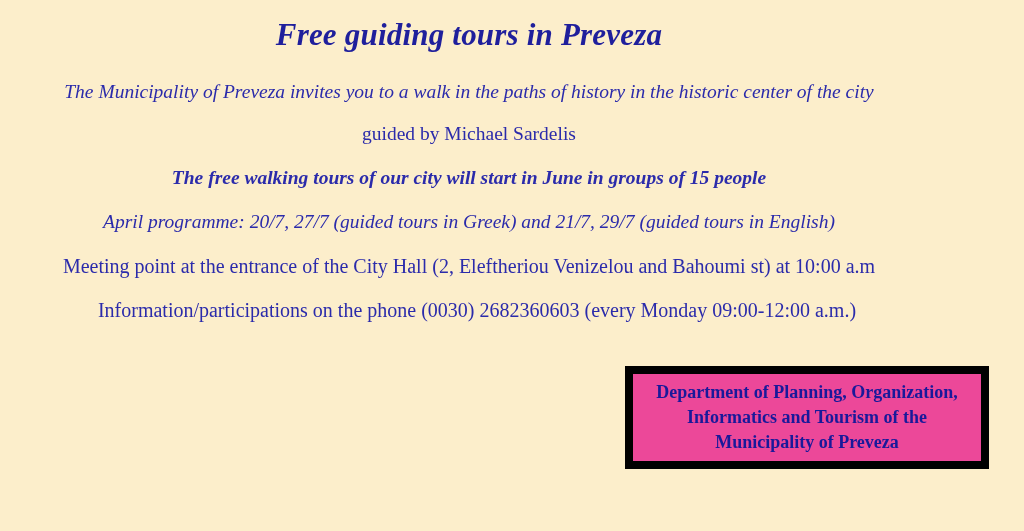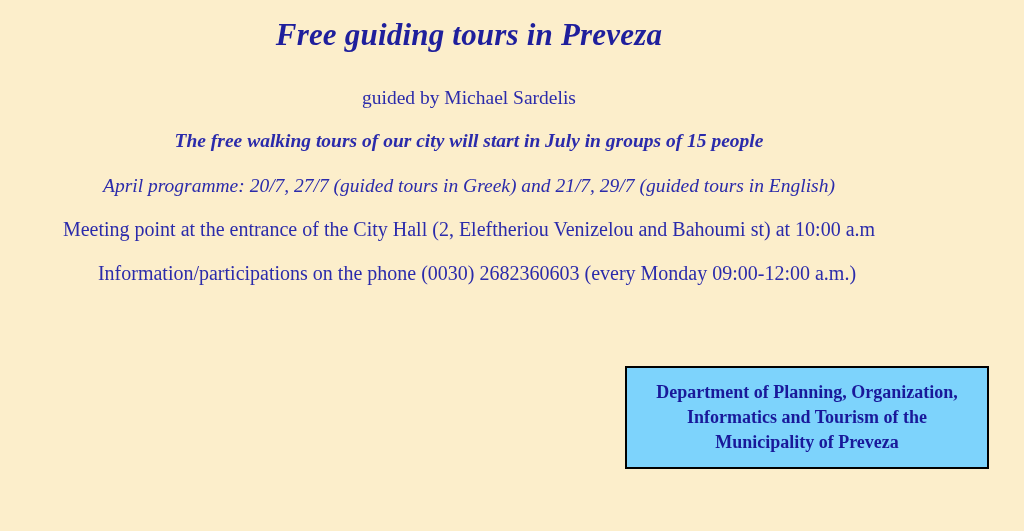--- a/index.html
+++ b/index.html
@@ -79,22 +79,22 @@
     font-style: normal;
     font-size: 20px;
     padding-top: 20px;
   }
   .dept-box {
     position: absolute;
     left: 625px;
     top: 366px;
     width: 364px;
     height: 103px;
-    background: #7dd3fc;
-    border: 2px solid #000000;
+    background: #ec4899;
+    border: 8px solid #000000;
     box-sizing: border-box;
     display: flex;
     align-items: center;
     justify-content: center;
   }
   .dept-text {
     text-align: center;
     font-weight: bold;
     font-style: normal;
     font-size: 18px;
@@ -105,24 +105,25 @@
 </style>
 </head>
 <body>
 
 <div class="page">
 
   <h1 class="headline">Free guiding tours in Preveza</h1>
 
   <div class="body-block">
 
+    <p class="line line-1">The Municipality of Preveza invites you to a walk in the paths of history in the historic center of the city</p>
 
     <p class="line line-2">guided by Michael Sardelis</p>
 
-    <p class="line line-3">The free walking tours of our city will start in July in groups of 15 people</p>
+    <p class="line line-3">The free walking tours of our city will start in June in groups of 15 people</p>
 
     <p class="line line-4">April programme: 20/7, 27/7 (guided tours in Greek) and 21/7, 29/7 (guided tours in English)</p>
 
     <p class="line line-5"><span>Meeting point at the entrance of the City Hall (2, Eleftheriou Venizelou and Bahoumi st) </span><span class="em-time">at 10:00 a.m</span></p>
 
     <p class="line line-6">Information/participations on the phone (0030) 2682360603 (every Monday 09:00-12:00 a.m.)</p>
 
 
   </div>
 

